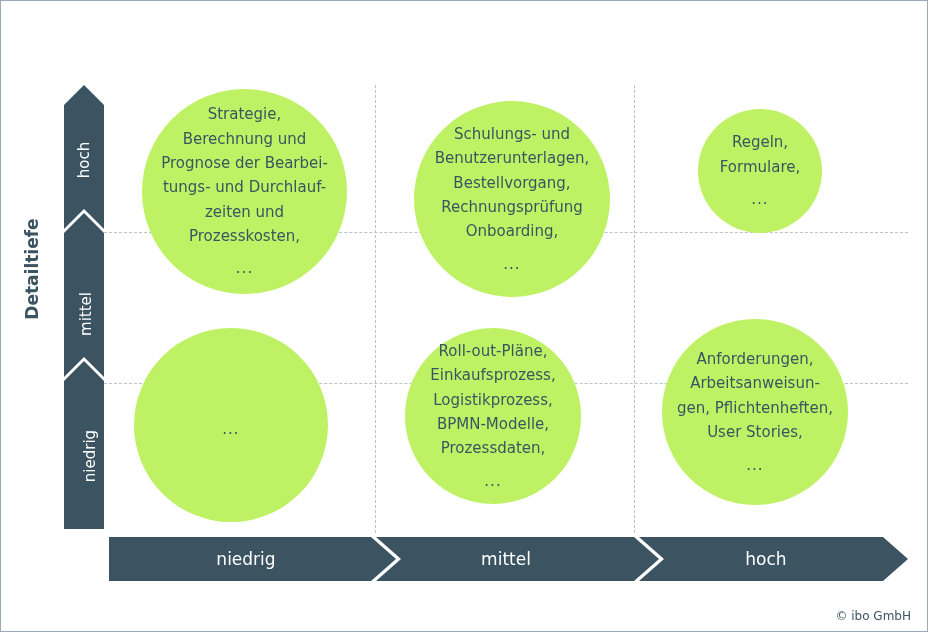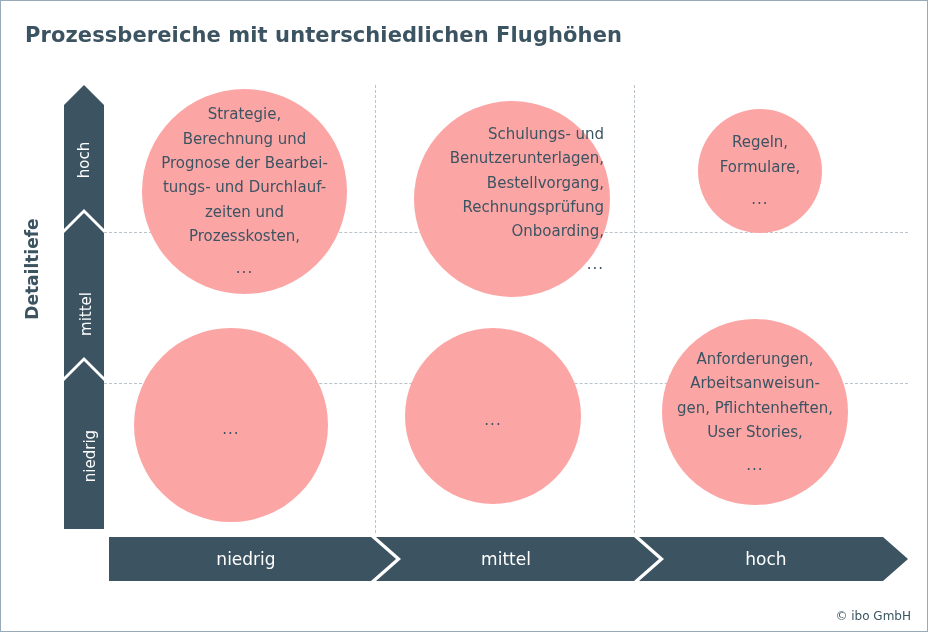--- a/index.html
+++ b/index.html
@@ -117,41 +117,41 @@
     top: 592px;
     text-align: center;
     font-size: 17px;
     font-weight: bold;
     color: #3c5462;
   }
 
   
   .bubble {
     position: absolute;
-    background: #fca5a5;
+    background: #bef264;
     border-radius: 50%;
     display: flex;
     align-items: center;
     justify-content: center;
     text-align: center;
     color: #3c5462;
     font-size: 15px;
     line-height: 1.62;
     box-sizing: border-box;
   }
   .bubble .btext { width: 94%; }
   .bubble .dots {
     display: block;
     margin-top: 0.55em;
     letter-spacing: 1px;
   }
 
   
   #bubble-1 { left: 141px; top: 88px;  width: 205px; height: 205px; }
-  #bubble-2 { left: 413px; top: 100px; width: 196px; height: 196px; text-align: right; }
+  #bubble-2 { left: 413px; top: 100px; width: 196px; height: 196px; }
   #bubble-3 { left: 697px; top: 108px; width: 124px; height: 124px; }
   
   #bubble-4 { left: 133px; top: 327px; width: 194px; height: 194px; }
   #bubble-5 { left: 404px; top: 327px; width: 176px; height: 176px; }
   #bubble-6 { left: 661px; top: 318px; width: 186px; height: 186px; }
 
   #bubble-3 { font-size: 15px; }
 
   
   #copyright {
@@ -162,21 +162,20 @@
     color: #3c5462;
     white-space: nowrap;
     text-align: center;
   }
 </style>
 </head>
 <body>
 
 <div id="page">
 
-  <div id="title">Prozessbereiche mit unterschiedlichen Flughöhen</div>
 
   <div class="gridline grid-v" style="left:374px; top:84px; height:448px;"></div>
   <div class="gridline grid-v" style="left:633px; top:84px; height:448px;"></div>
   <div class="gridline grid-h" style="left:103px; top:231px; width:804px;"></div>
   <div class="gridline grid-h" style="left:103px; top:382px; width:804px;"></div>
 
   <div id="y-axis-arrow">
     <svg width="40" height="444" viewBox="0 0 40 444" xmlns="http://www.w3.org/2000/svg">
 
       <path d="M0,444 L40,444 L40,296 L20,276 L0,296 Z" fill="#3c5462"></path>
@@ -243,20 +242,21 @@
   </div>
 
   <div class="bubble" id="bubble-4">
     <span class="btext">
       <span class="dots">...</span>
     </span>
   </div>
 
   <div class="bubble" id="bubble-5">
     <span class="btext">
+      <span>Roll-out-Pläne,<br>Einkaufsprozess,<br>Logistikprozess,<br>BPMN-Modelle,<br>Prozessdaten,</span>
       <span class="dots">...</span>
     </span>
   </div>
 
   <div class="bubble" id="bubble-6">
     <span class="btext">
       <span>Anforderungen,<br>Arbeitsanweisun-<br>gen, Pflichtenheften,<br>User Stories,</span>
       <span class="dots">...</span>
     </span>
   </div>

